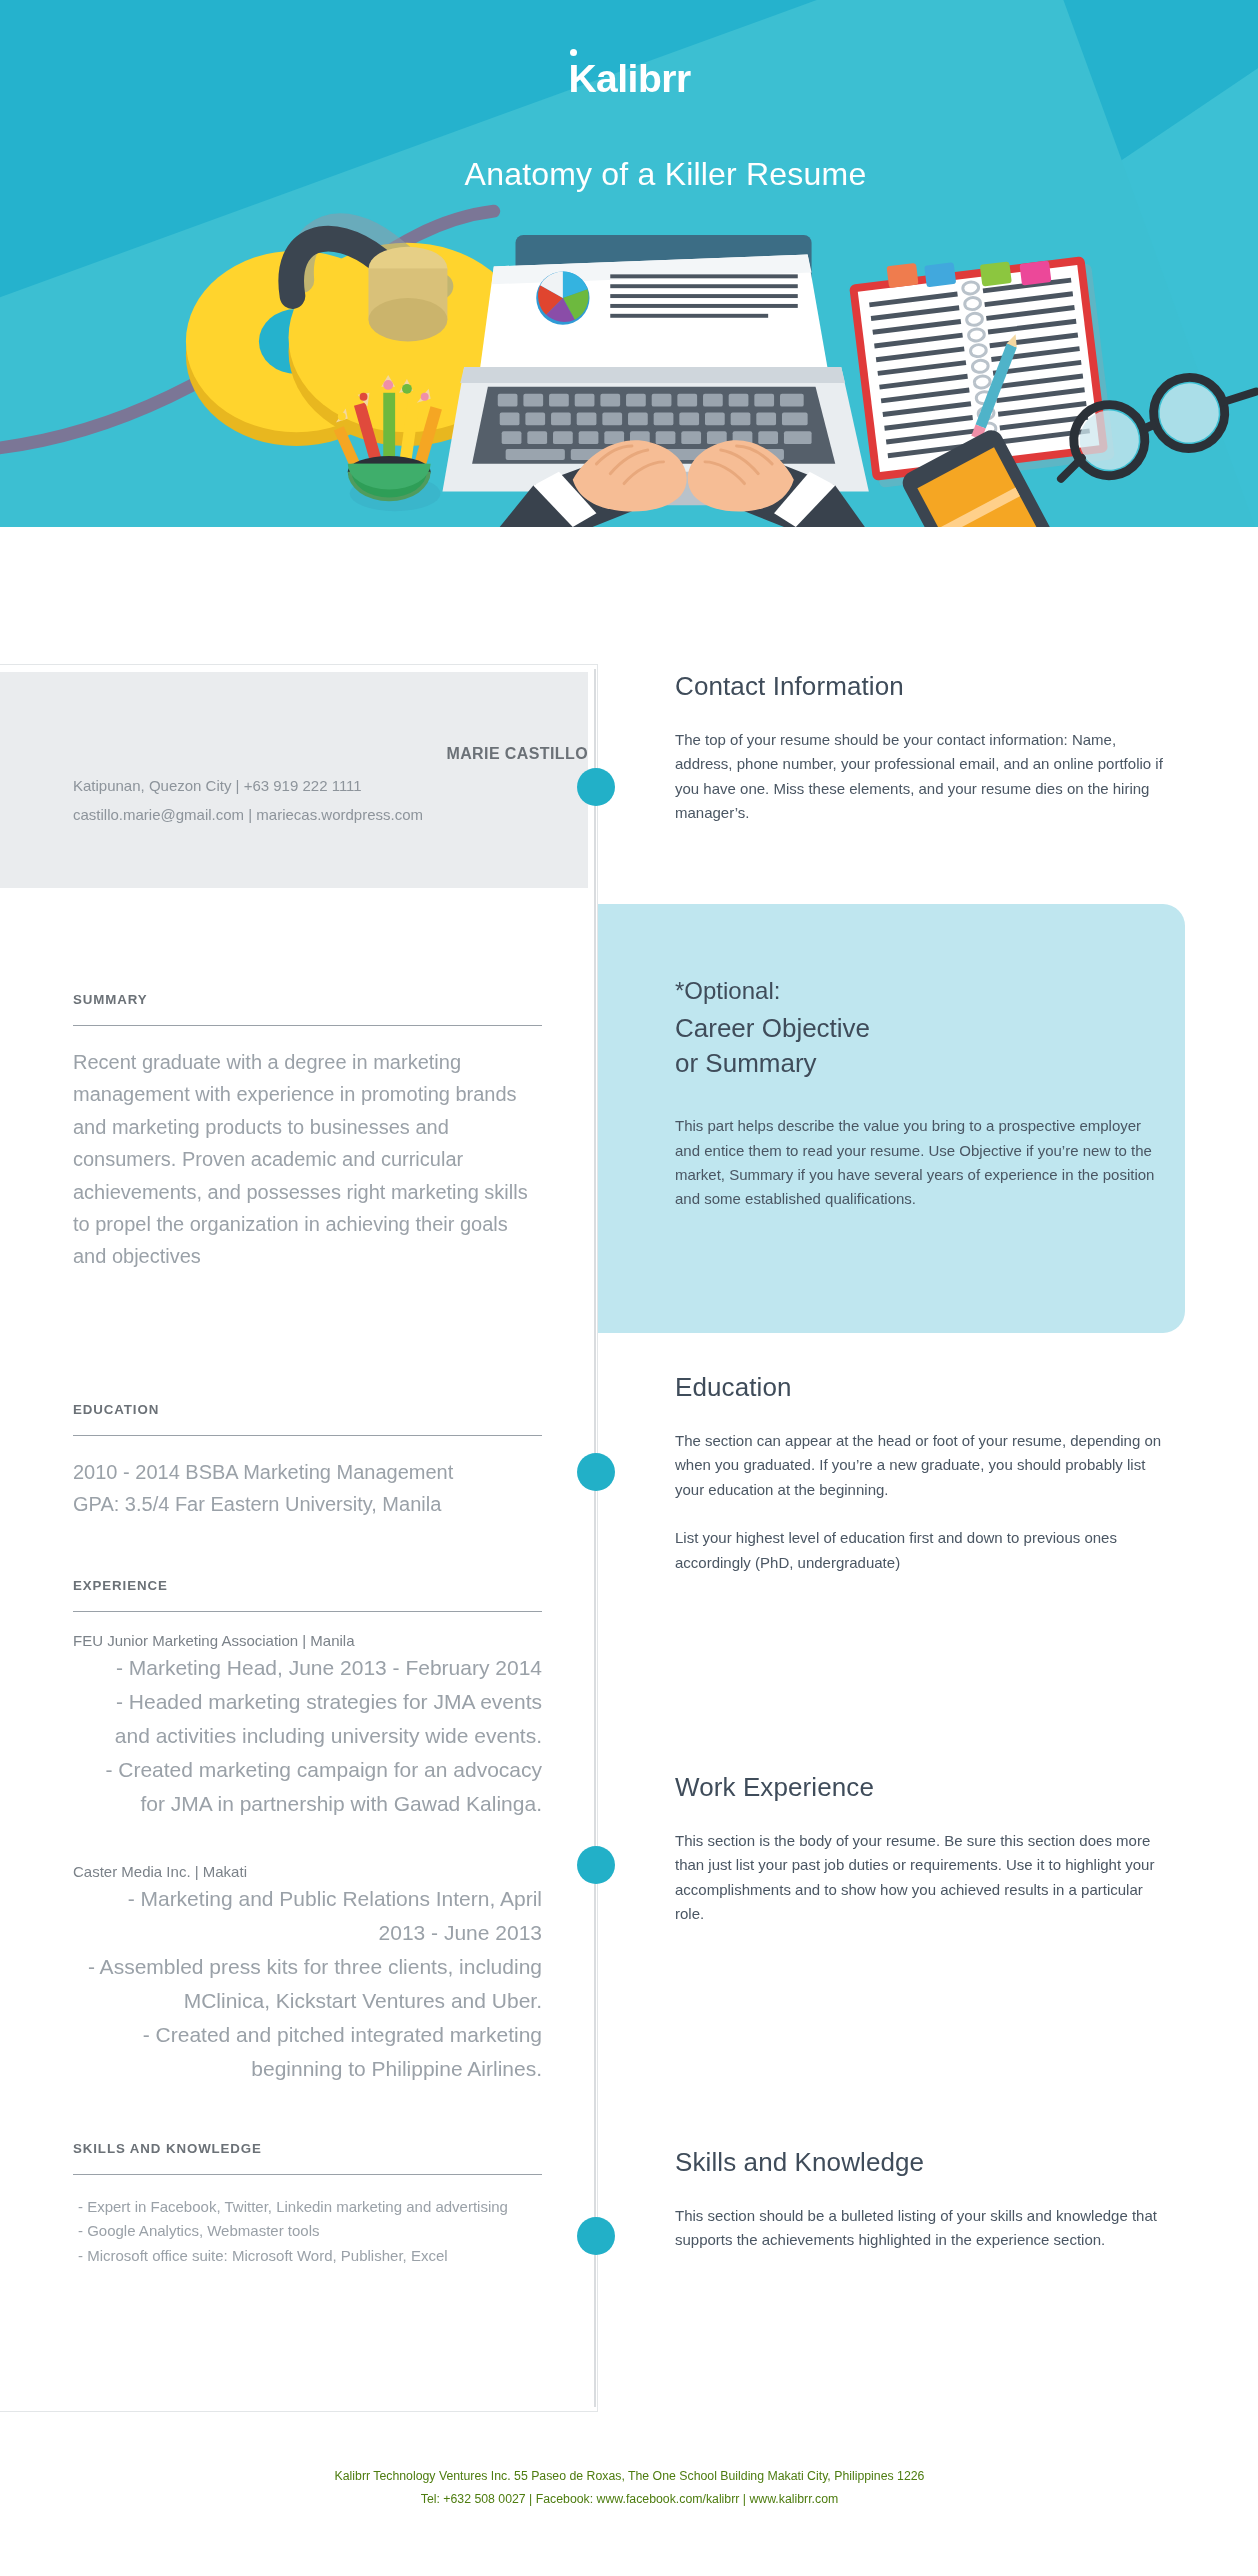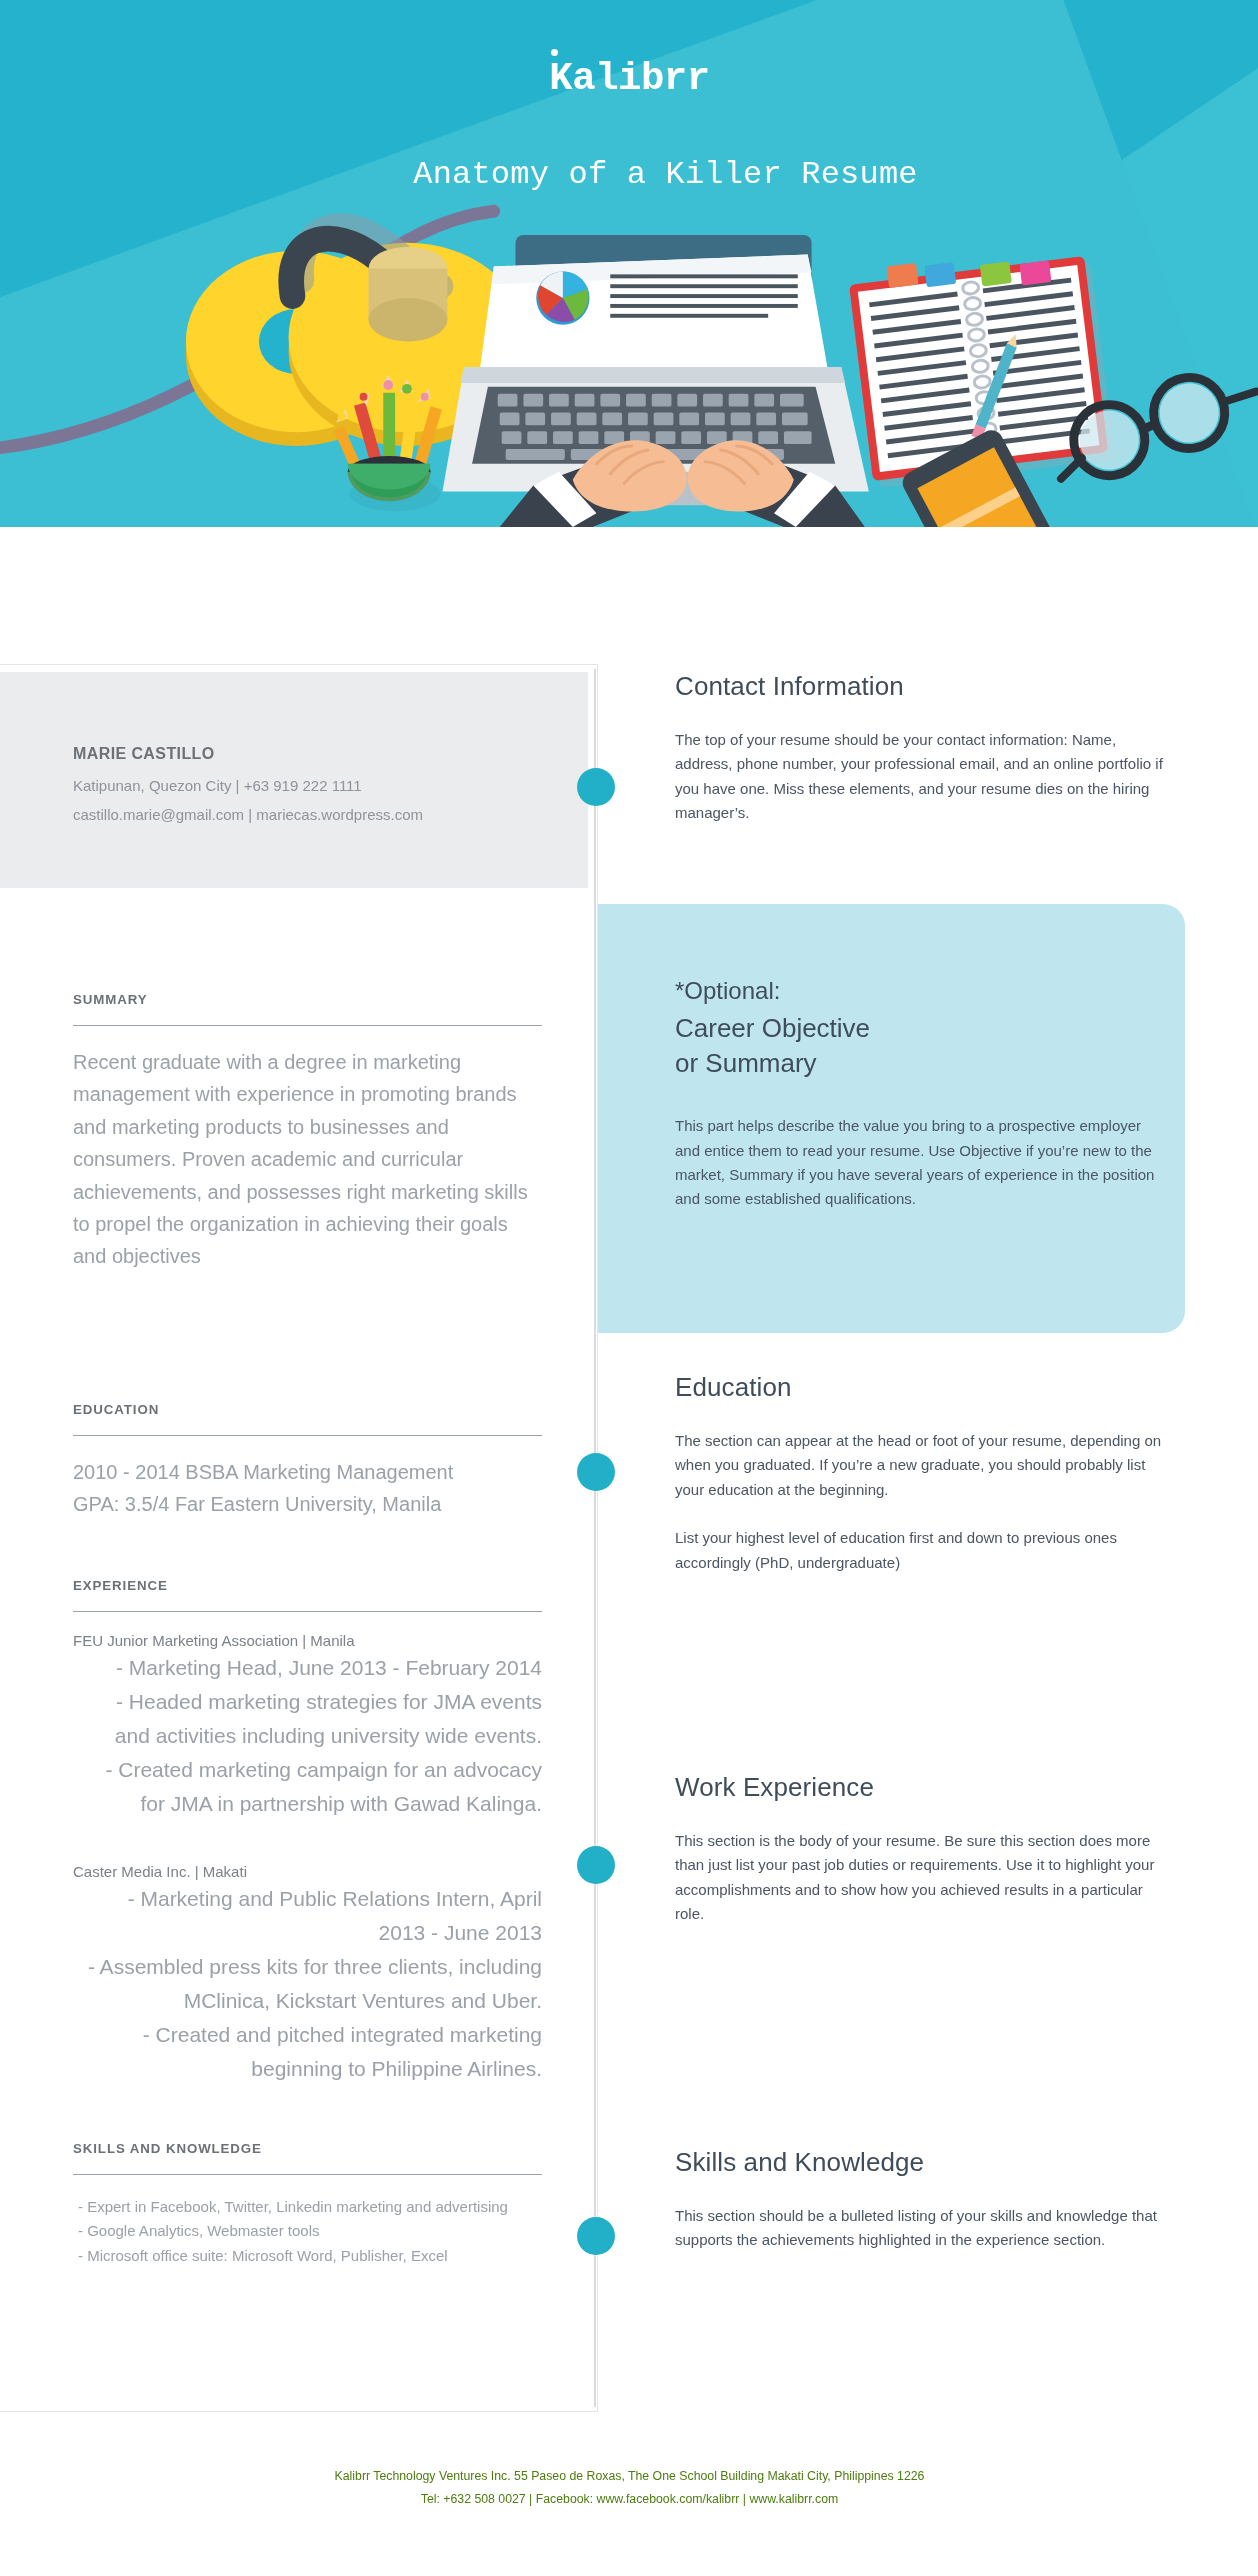--- a/index.html
+++ b/index.html
@@ -13,21 +13,21 @@
     position:relative;
     width:1259px;
     height:2576px;
     overflow:hidden;
     background:#ffffff;
   }
 
   
   .hero{
     position:absolute;left:0;top:0;width:1259px;height:527px;
-    background:#25b2cd;overflow:hidden;font-family:Liberation Mono, monospace;
+    background:#25b2cd;overflow:hidden;
   }
   .hero-diag{
     position:absolute;right:-158px;top:-39px;
     width:889px;height:750px;
     background:#3cc0d4;
     transform:rotate(-34deg);
     transform-origin:100% 0%;
   }
   .hero-diag2{
     position:absolute;left:-79px;top:326px;
@@ -74,20 +74,21 @@
     border:1px solid #e3e6e8;border-left:none;background:#ffffff;z-index:2;
   }
   .contact-block{
     position:absolute;left:0px;top:672px;width:588px;height:216px;
     background:#eaecee;z-index:4;
   }
   .contact-inner{padding:73px 0 0 73px;}
   .c-name{
     font-size:16px;font-weight:bold;color:#6b7177;letter-spacing:0.4px;
     margin:0 0 14px 0;
+    text-align:right;
   }
   .c-line{font-size:15px;color:#8d949b;margin:0 0 12px 0;}
 
   .lsec{position:absolute;left:73px;width:469px;z-index:4;}
   .lsec-title{
     font-size:13.3px;font-weight:bold;color:#6b7177;letter-spacing:0.9px;
     margin:0 0 18px 0;
   }
   .lsec-rule{height:1px;background:#9aa1a8;width:100%;margin:0 0 20px 0;}
   .lsec-body{font-size:20px;line-height:1.62;color:#9aa1a8;}

